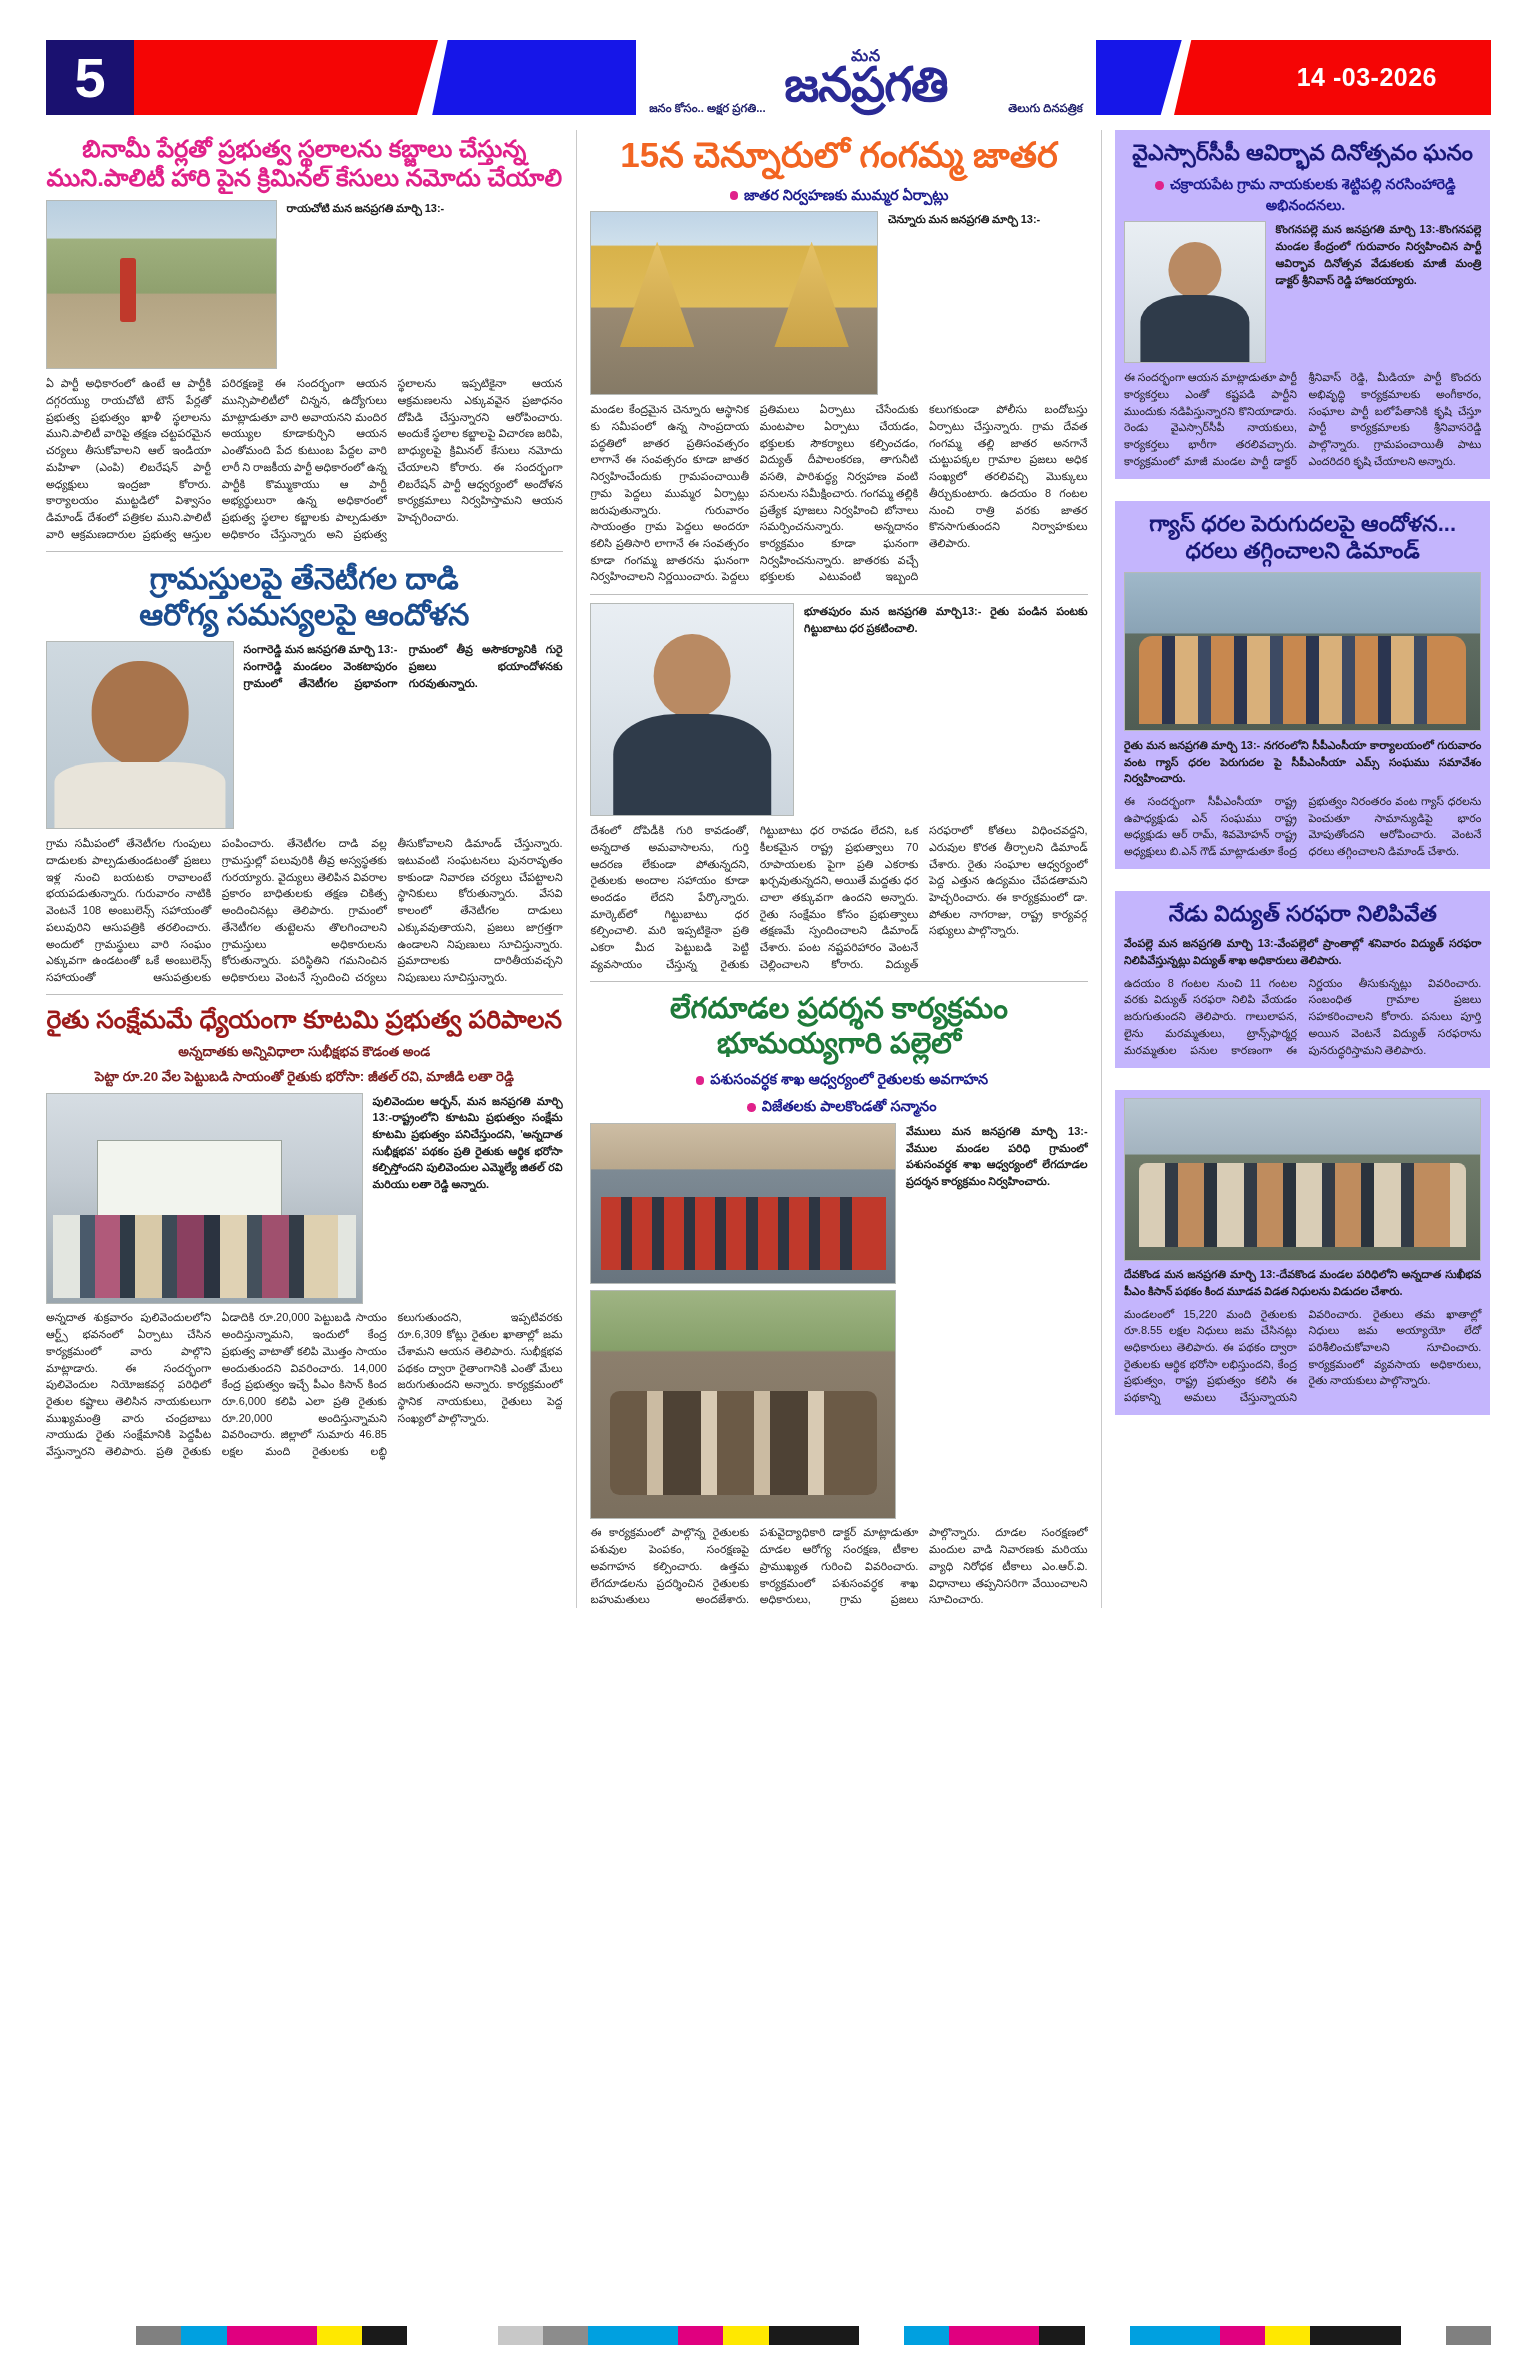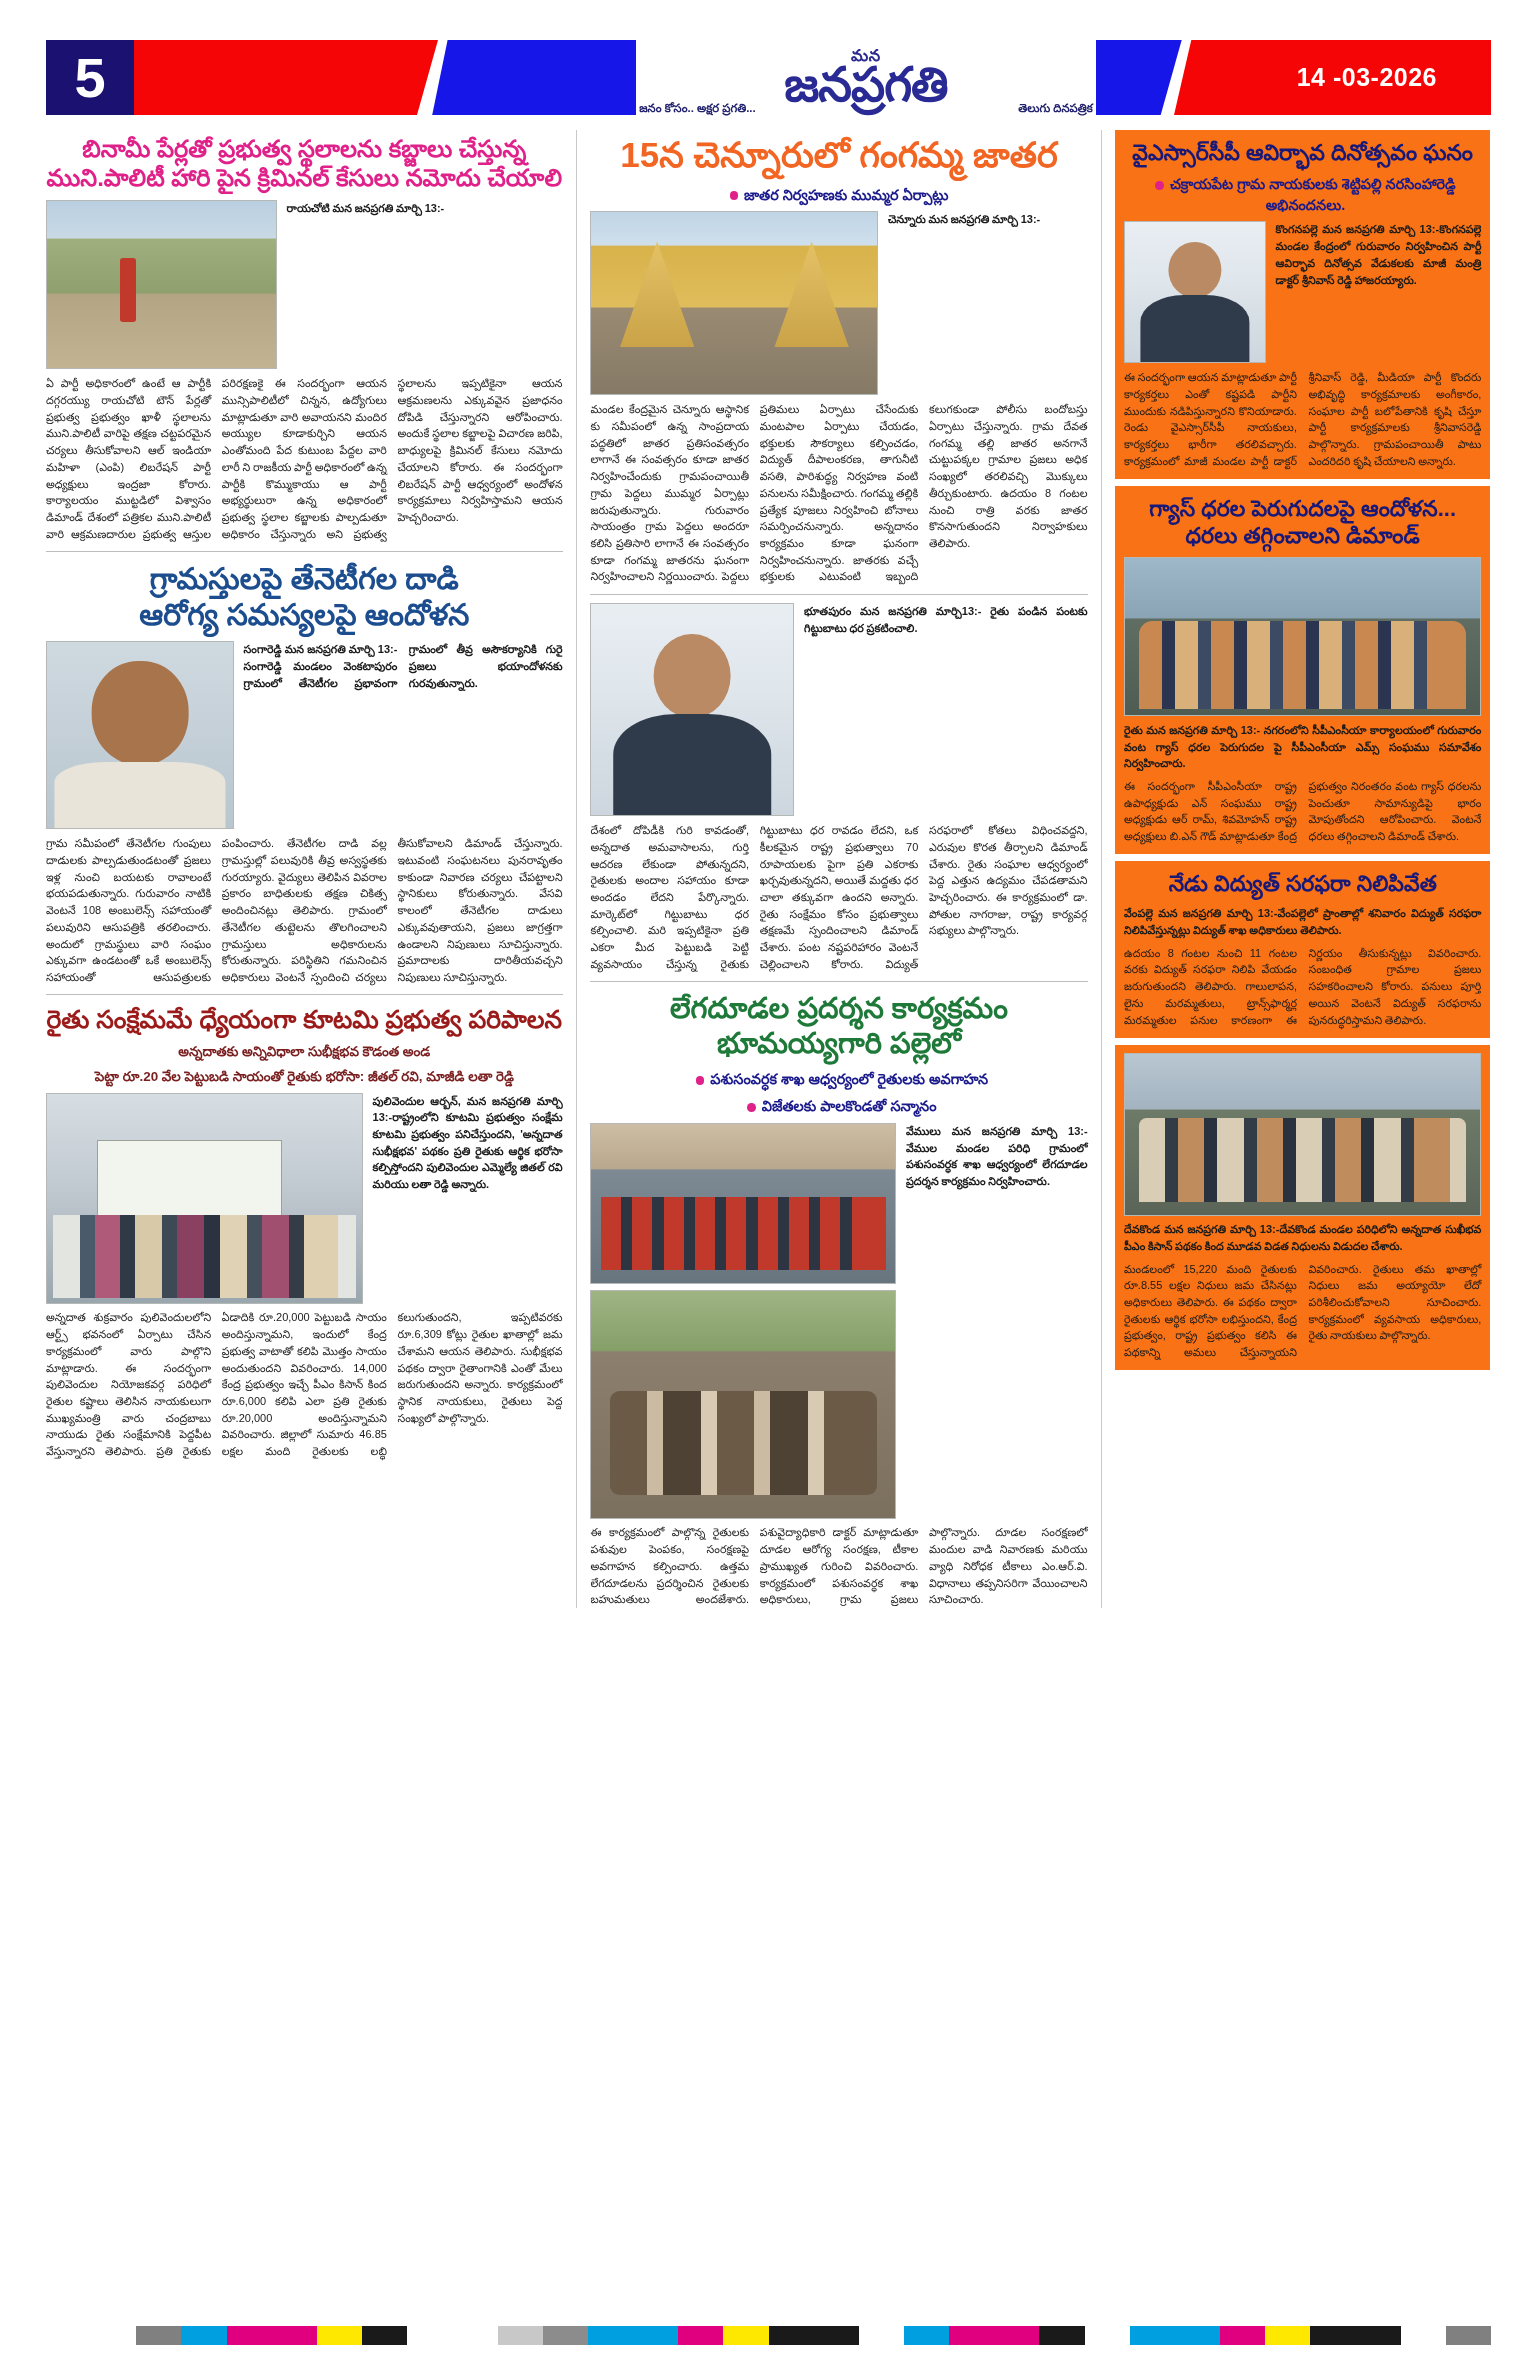--- a/index.html
+++ b/index.html
@@ -81,21 +81,21 @@
     letter-spacing: -1px;
     white-space: nowrap;
   }
   .logo-taglines {
     position: absolute;
     bottom: -2.9px;
     left: 0;
     right: 0;
     display: flex;
     justify-content: space-between;
-    padding: 0 3px;
+    padding: 0 13px;
     font-size: 11.5px;
     color: #22226e;
     font-weight: bold;
   }
   .bar-blue-right {
     flex: 0 0 86px;
     background: #1616e8;
     clip-path: polygon(0 0, 100% 0, calc(100% - 21px) 100%, 0 100%);
   }
   .bar-red-right {
@@ -312,23 +312,23 @@
     background: repeating-linear-gradient(90deg,
       #c0392b 0 7%, #2d3542 7% 11%, #c0392b 11% 18%, #2d3542 18% 22%,
       #c0392b 22% 29%, #2d3542 29% 33%, #c0392b 33% 40%, #2d3542 40% 44%,
       #c0392b 44% 51%, #2d3542 51% 55%, #c0392b 55% 62%, #2d3542 62% 66%,
       #c0392b 66% 73%, #2d3542 73% 77%, #c0392b 77% 84%, #2d3542 84% 88%,
       #c0392b 88% 97%);
   }
 
   
   .shade {
-    background: #f97316;
+    background: #c4b5fd;
     padding: 7.7px 8.6px 9.6px 8.6px;
-    margin-bottom: 7px;
+    margin-bottom: 22px;
   }
   .shade .hl { margin-top: 1.9px; }
 
   .rule {
     border-top: 1px solid #bdbdbd;
     margin: 8.6px 0;
   }
 
   .mb6  { margin-bottom: 5.8px; }
   .mt6  { margin-top: 5.8px; }

